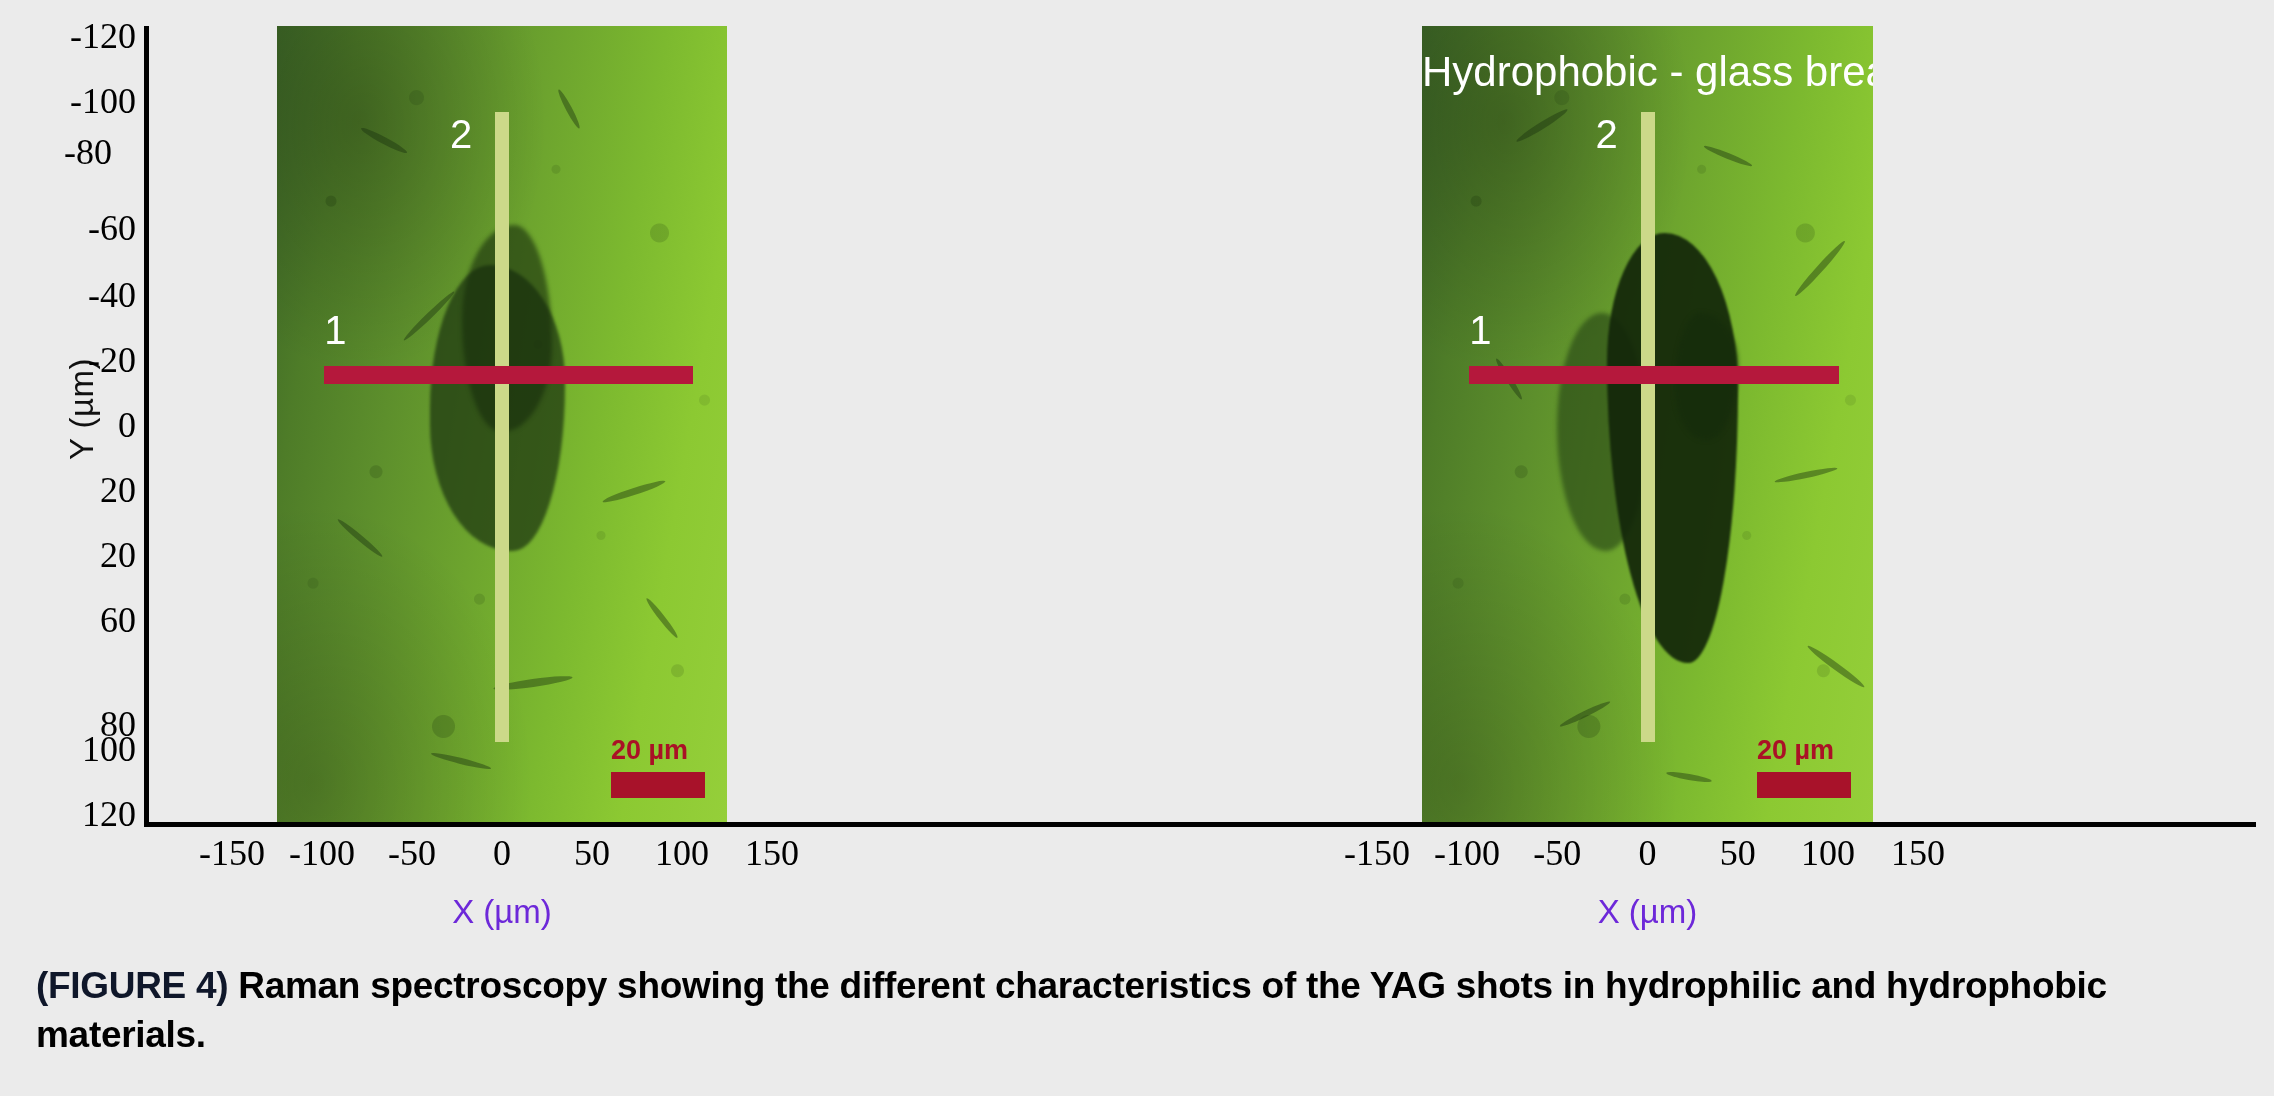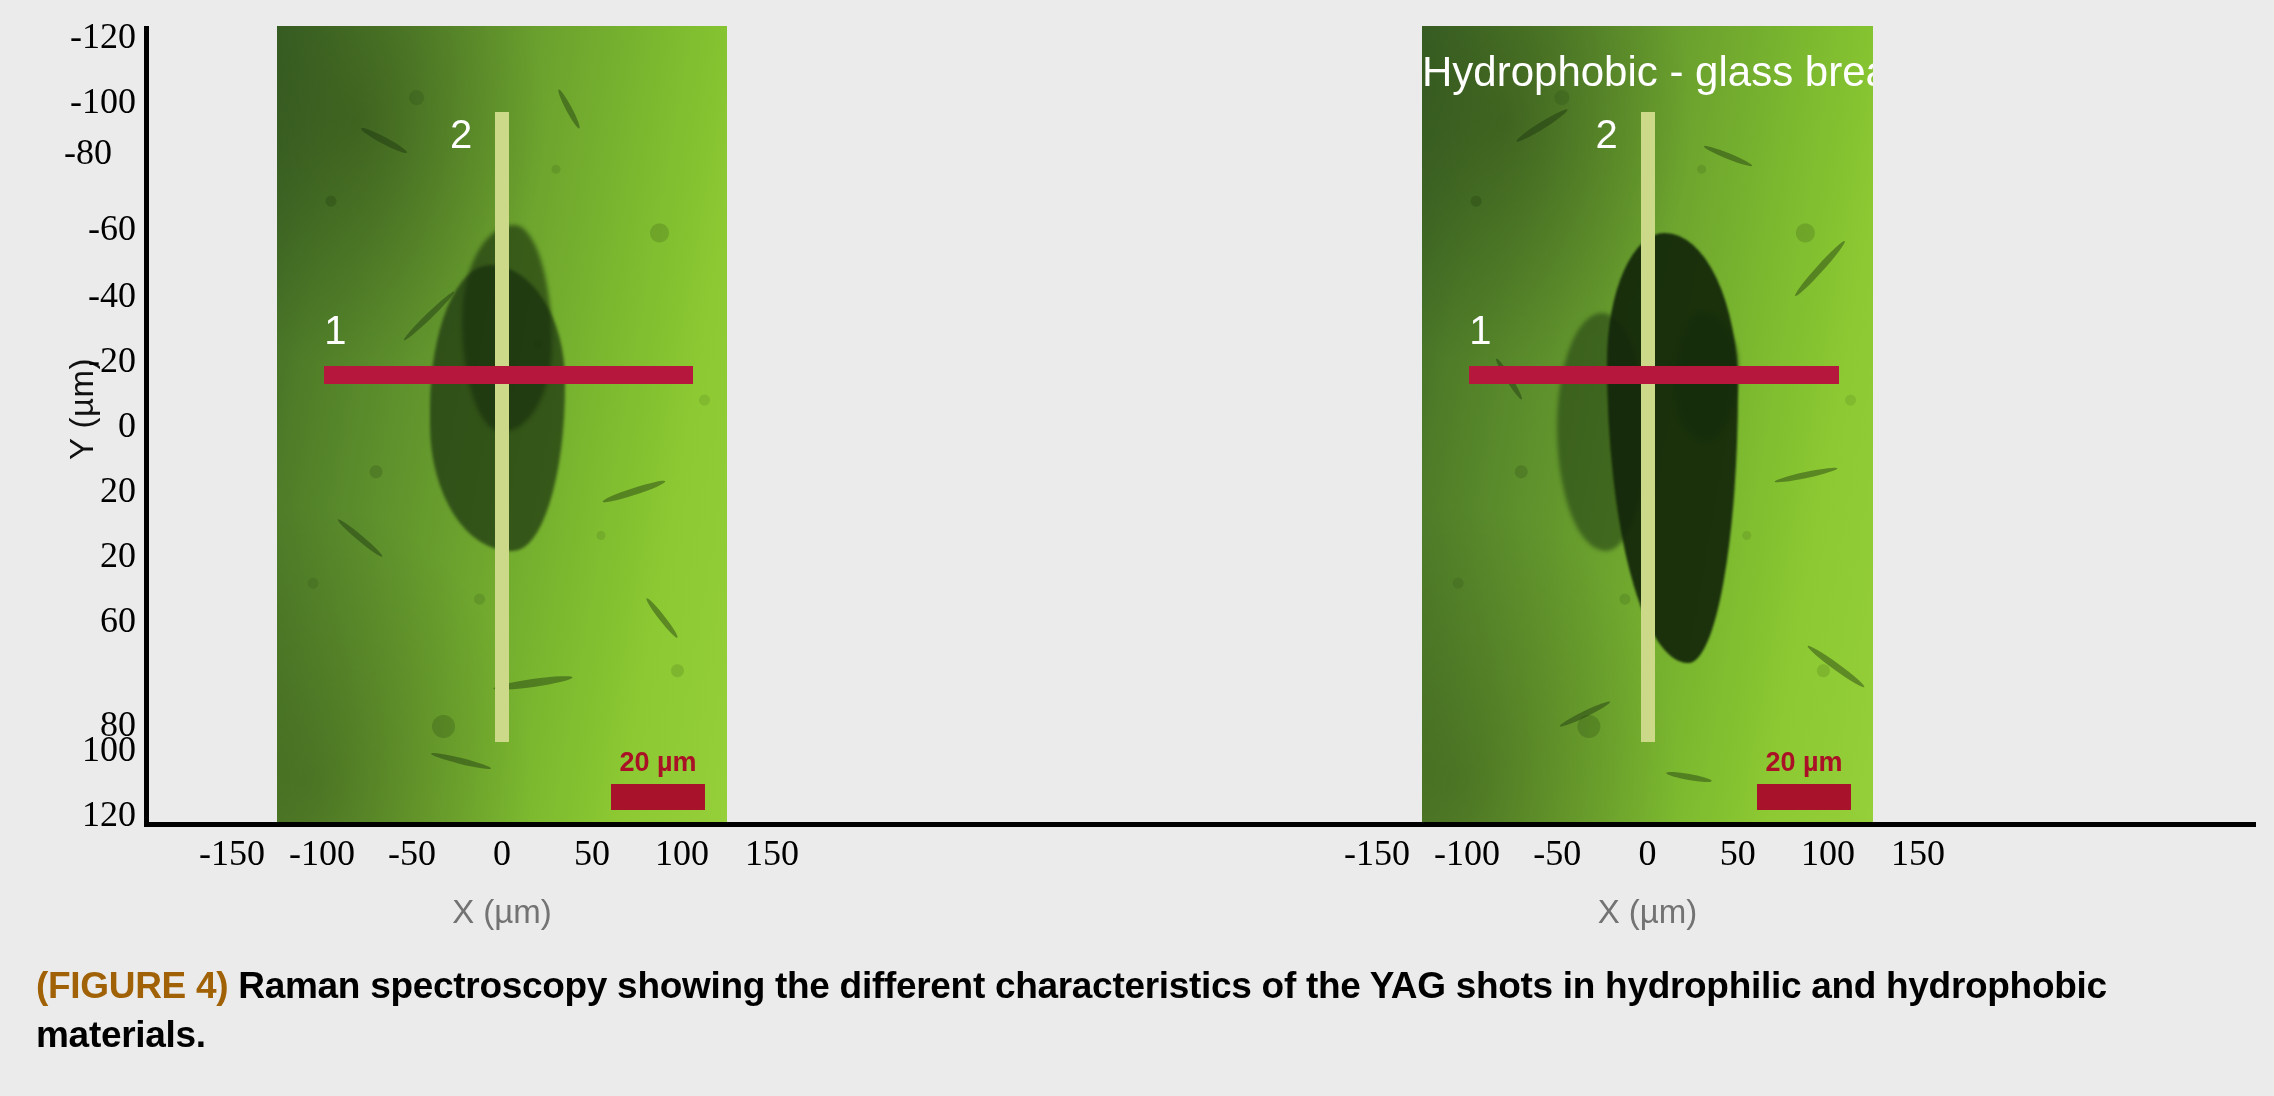--- a/index.html
+++ b/index.html
@@ -35,21 +35,21 @@
   .xspine{position:absolute;left:144px;top:822px;width:2112px;height:5px;background:#000;}
 
   
   .xticks{position:absolute;left:0;top:832px;width:2274px;height:60px;}
   .xtick{
     position:absolute;top:0;width:130px;margin-left:-65px;text-align:center;
     font-size:36px;color:#000;
   }
   .xlabel{
     position:absolute;top:893px;width:260px;margin-left:-130px;text-align:center;
-    font-family:"Liberation Sans",sans-serif;font-size:33px;color:#737373;
+    font-family:"Liberation Sans",sans-serif;font-size:33px;color:#6d28d9;
   }
 
   
   .panel{position:absolute;top:26px;height:796px;overflow:hidden;}
   #panel-left{left:277px;width:450px;}
   #panel-right{left:1422px;width:451px;}
 
   
   .micro{
     position:absolute;inset:0;
@@ -130,35 +130,35 @@
   }
   .hline{
     position:absolute;left:10.5%;top:340px;width:82%;height:18px;
     background:#b5183c;
   }
   .hlabel{
     position:absolute;left:10.5%;top:282px;
     font-family:"Liberation Sans",sans-serif;font-size:40px;color:#fff;
   }
 
-  .scalebar-wrap{position:absolute;right:22px;bottom:12px;text-align:center;}
+  .scalebar-wrap{position:absolute;right:22px;bottom:24px;}
   .scalebar-text{
     font-family:"Liberation Sans",sans-serif;font-weight:bold;
     font-size:27px;color:#aa1126;line-height:1;margin-bottom:8px;
   }
   .scalebar-bar{width:94px;height:26px;background:#a8122a;margin:0 auto;}
 
   
   #caption{
     position:absolute;left:36px;top:962px;width:2210px;
     font-family:"Liberation Sans Narrow","Liberation Sans",sans-serif;
     font-weight:bold;font-size:37px;line-height:1.32;color:#000;
     letter-spacing:-.3px;
   }
-  #caption .figtag{color:#a16207;margin-right:10px;}
+  #caption .figtag{color:#0f172a;margin-right:10px;}
 </style>
 </head>
 <body>
 
 <div id="figure">
 
   <div class="ylabel">Y (µm)</div>
   <div class="yticks" id="yticks">
       <div class="ytick" style="top: 36px;">-120</div>
       <div class="ytick" style="top: 100.833px;">-100</div>

